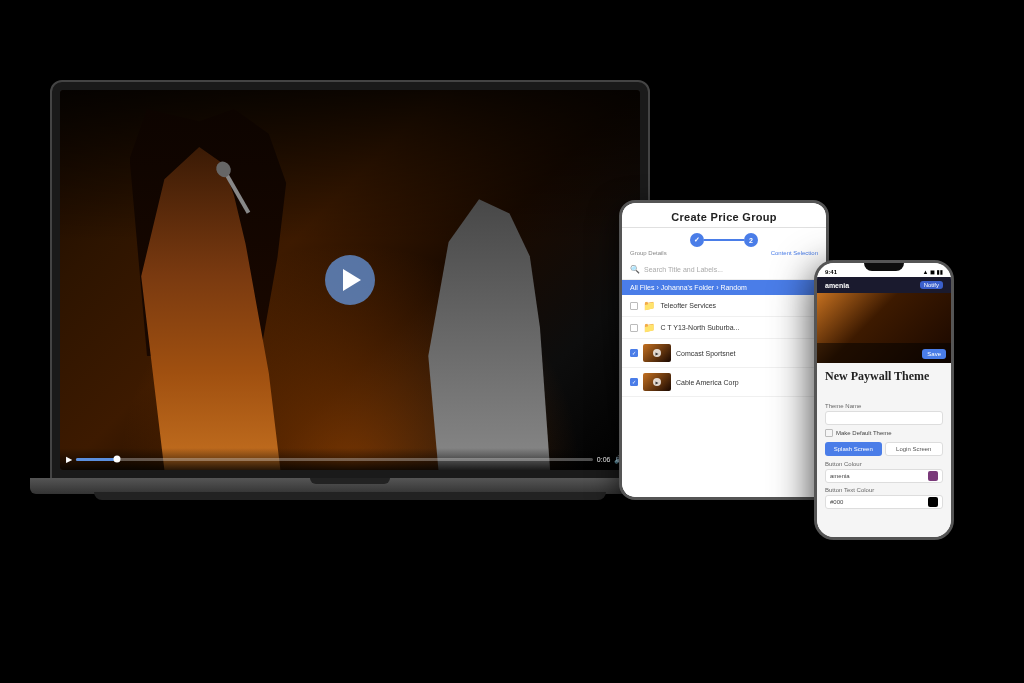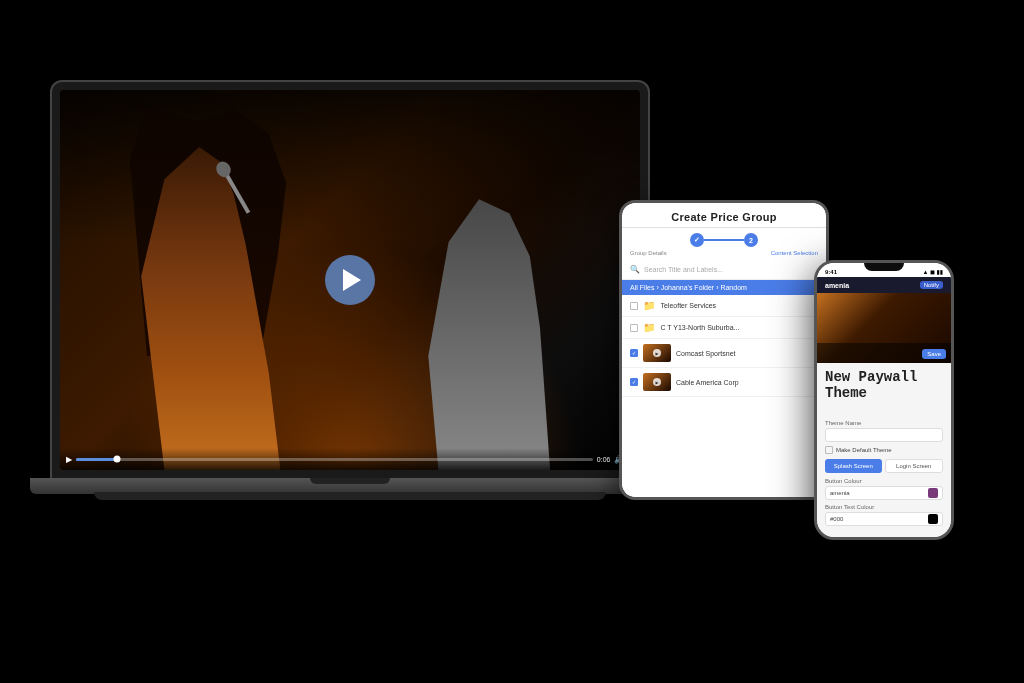--- a/index.html
+++ b/index.html
@@ -548,24 +548,24 @@
     }
 
     .phone-form-area {
       flex: 1;
       background: #f5f5f5;
       padding: 6px 8px;
       overflow: hidden;
     }
 
     .phone-section-title {
-      font-size: 14px;
+      font-size: 12px;
       font-weight: 700;
       color: #222;
-      font-family: Liberation Mono, monospace;
+      font-family: Liberation Serif, serif;
       margin-bottom: 19px;
     }
 
     .phone-field-label {
       font-size: 6px;
       color: #666;
       font-family: sans-serif;
       margin-bottom: 2px;
     }
     .phone-field-input {

